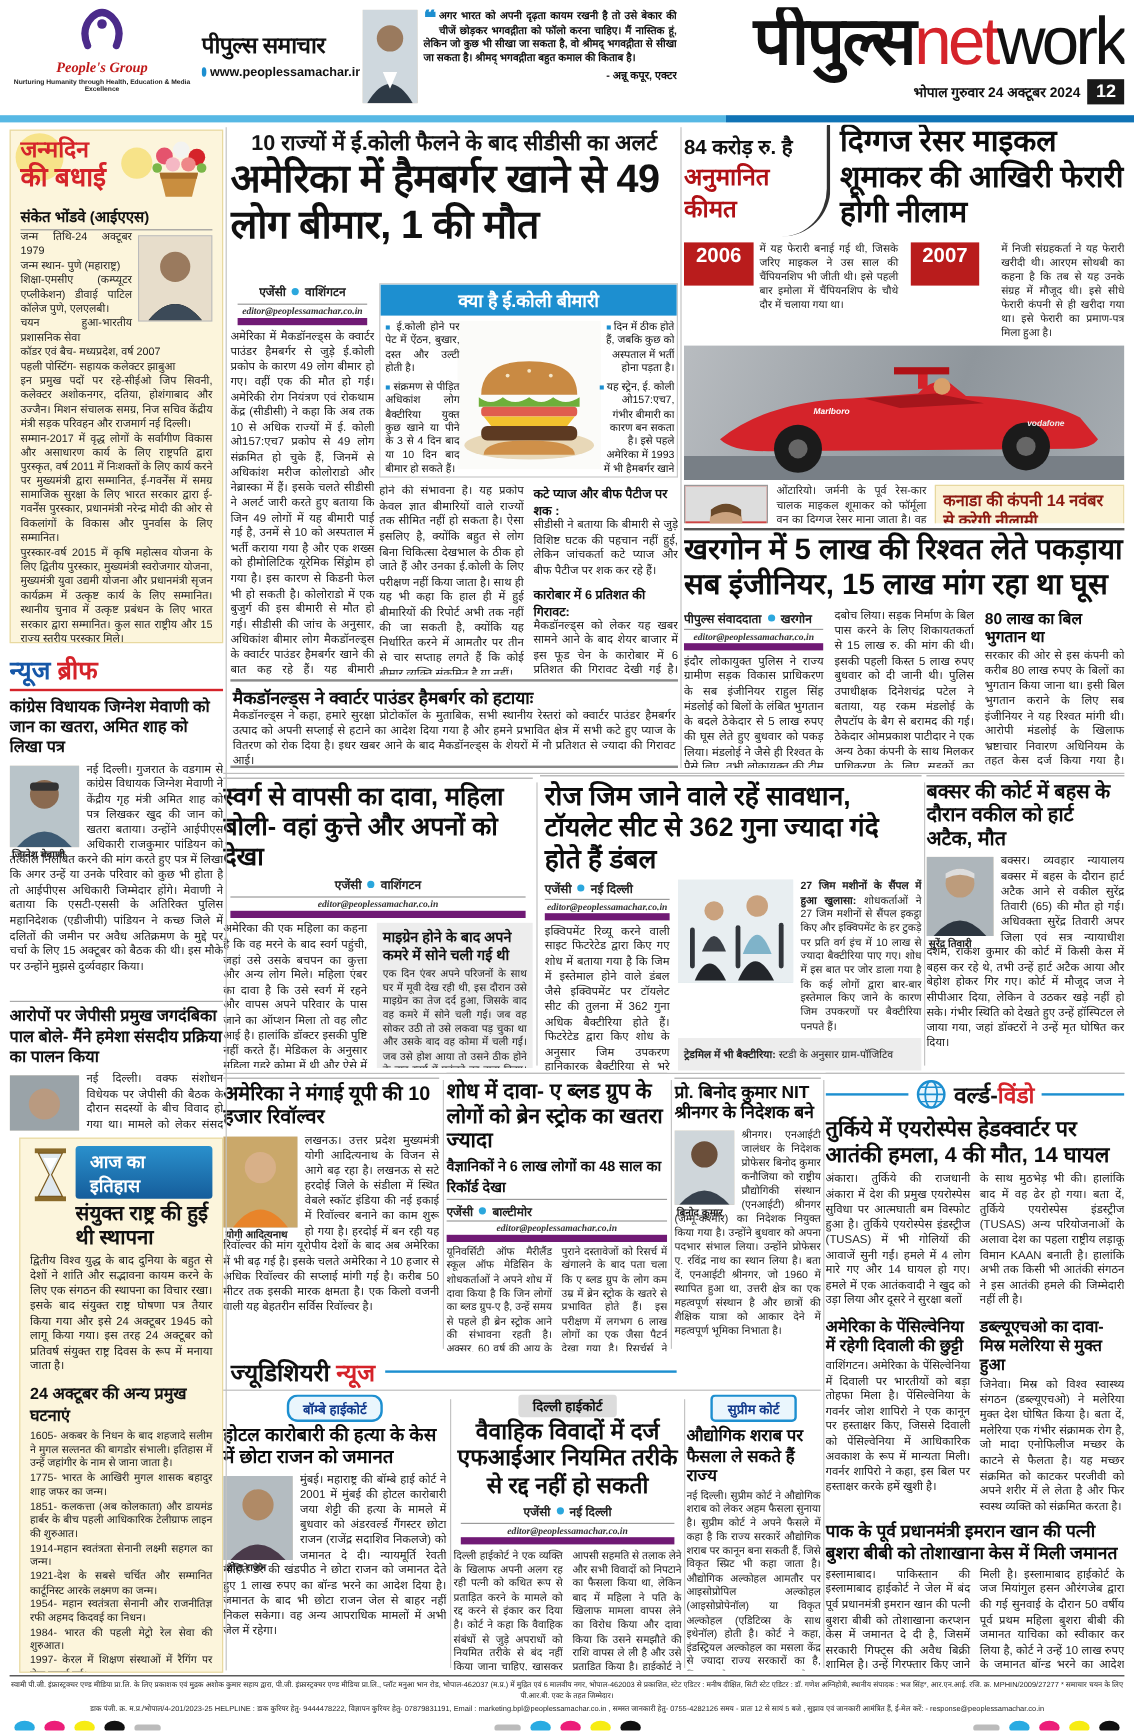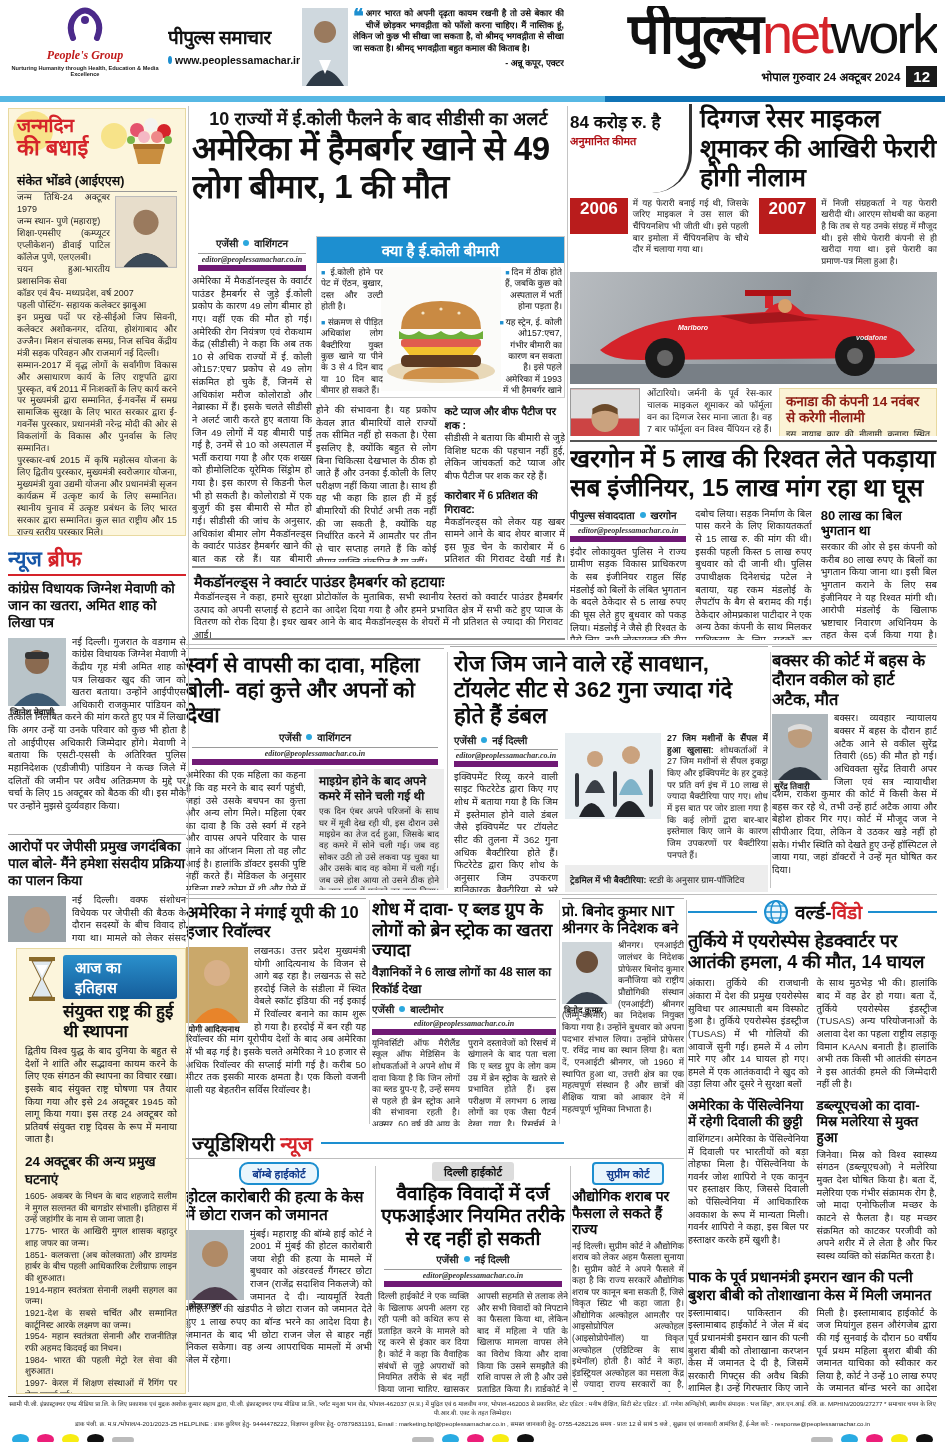--- a/index.html
+++ b/index.html
@@ -272,30 +272,30 @@
 
   <div class="abs" style="left:192px;top:566px;width:373px;height:74px;border-top:2px solid #8a8a8a;border-bottom:2px solid #8a8a8a;padding:3px 2px">
     <div style="font-size:14.5px;font-weight:800">मैकडॉनल्ड्स ने क्वार्टर पाउंडर हैमबर्गर को हटायाः</div>
     <div class="bt">मैकडॉनल्ड्स ने कहा, हमारे सुरक्षा प्रोटोकॉल के मुताबिक, सभी स्थानीय रेस्तरां को क्वार्टर पाउंडर हैमबर्गर उत्पाद को अपनी सप्लाई से हटाने का आदेश दिया गया है और हमने प्रभावित क्षेत्र में सभी कटे हुए प्याज के वितरण को रोक दिया है। इधर खबर आने के बाद मैकडॉनल्ड्स के शेयरों में नौ प्रतिशत से ज्यादा की गिरावट आई।</div>
   </div>
 
   <div class="abs" style="left:570px;top:104px;width:367px;height:332px">
     <div style="display:flex;gap:8px">
       <div style="width:122px;flex:none;border-right:3px solid #333;border-radius:0 0 40px 0;padding:6px 6px 10px 0">
         <div style="font-size:17px;font-weight:800">84 करोड़ रु. है</div>
-        <div style="font-size:11px;font-weight:800;color:#b01116">अनुमानित कीमत</div>
+        <div style="font-size:20px;font-weight:800;color:#b01116">अनुमानित कीमत</div>
       </div>
       <div class="hl" style="font-size:25px;flex:1">दिग्गज रेसर माइकल शूमाकर की आखिरी फेरारी होगी नीलाम</div>
     </div>
     <div style="display:flex;gap:10px;margin-top:5px">
       <div style="flex:1;display:flex;gap:5px">
         <span class="chip">2006</span>
         <span class="bt" style="font-size:8.8px">में यह फेरारी बनाई गई थी, जिसके जरिए माइकल ने उस साल की चैंपियनशिप भी जीती थी। इसे पहली बार इमोला में चैंपियनशिप के चौथे दौर में चलाया गया था।</span>
       </div>
-      <div style="flex:1;display:flex;gap:5px">
+      <div style="flex:1;display:flex;gap:18px">
         <span class="chip">2007</span>
         <span class="bt" style="font-size:8.8px">में निजी संग्रहकर्ता ने यह फेरारी खरीदी थी। आरएम सोथबी का कहना है कि तब से यह उनके संग्रह में मौजूद थी। इसे सीधे फेरारी कंपनी से ही खरीदा गया था। इसे फेरारी का प्रमाण-पत्र मिला हुआ है।</span>
       </div>
     </div>
     <div style="position:relative;width:367px;height:112px;margin-top:4px;background:linear-gradient(110deg,#b8bcc0,#8f969c 60%,#a7adb2)">
       <svg viewBox="0 0 367 112" style="width:100%;height:100%;display:block">
         <rect y="92" width="367" height="20" fill="#787f86"></rect>
         <path d="M30 78 Q70 46 140 44 L195 40 Q205 28 220 30 L235 42 Q300 44 330 60 L345 78 Q340 86 320 86 L70 88 Q40 88 30 78 Z" fill="#d5232a"></path>
         <path d="M150 44 L210 40 L250 48 L180 52 Z" fill="#a5161c"></path>
         <rect x="195" y="22" width="8" height="14" fill="#d5232a"></rect>

